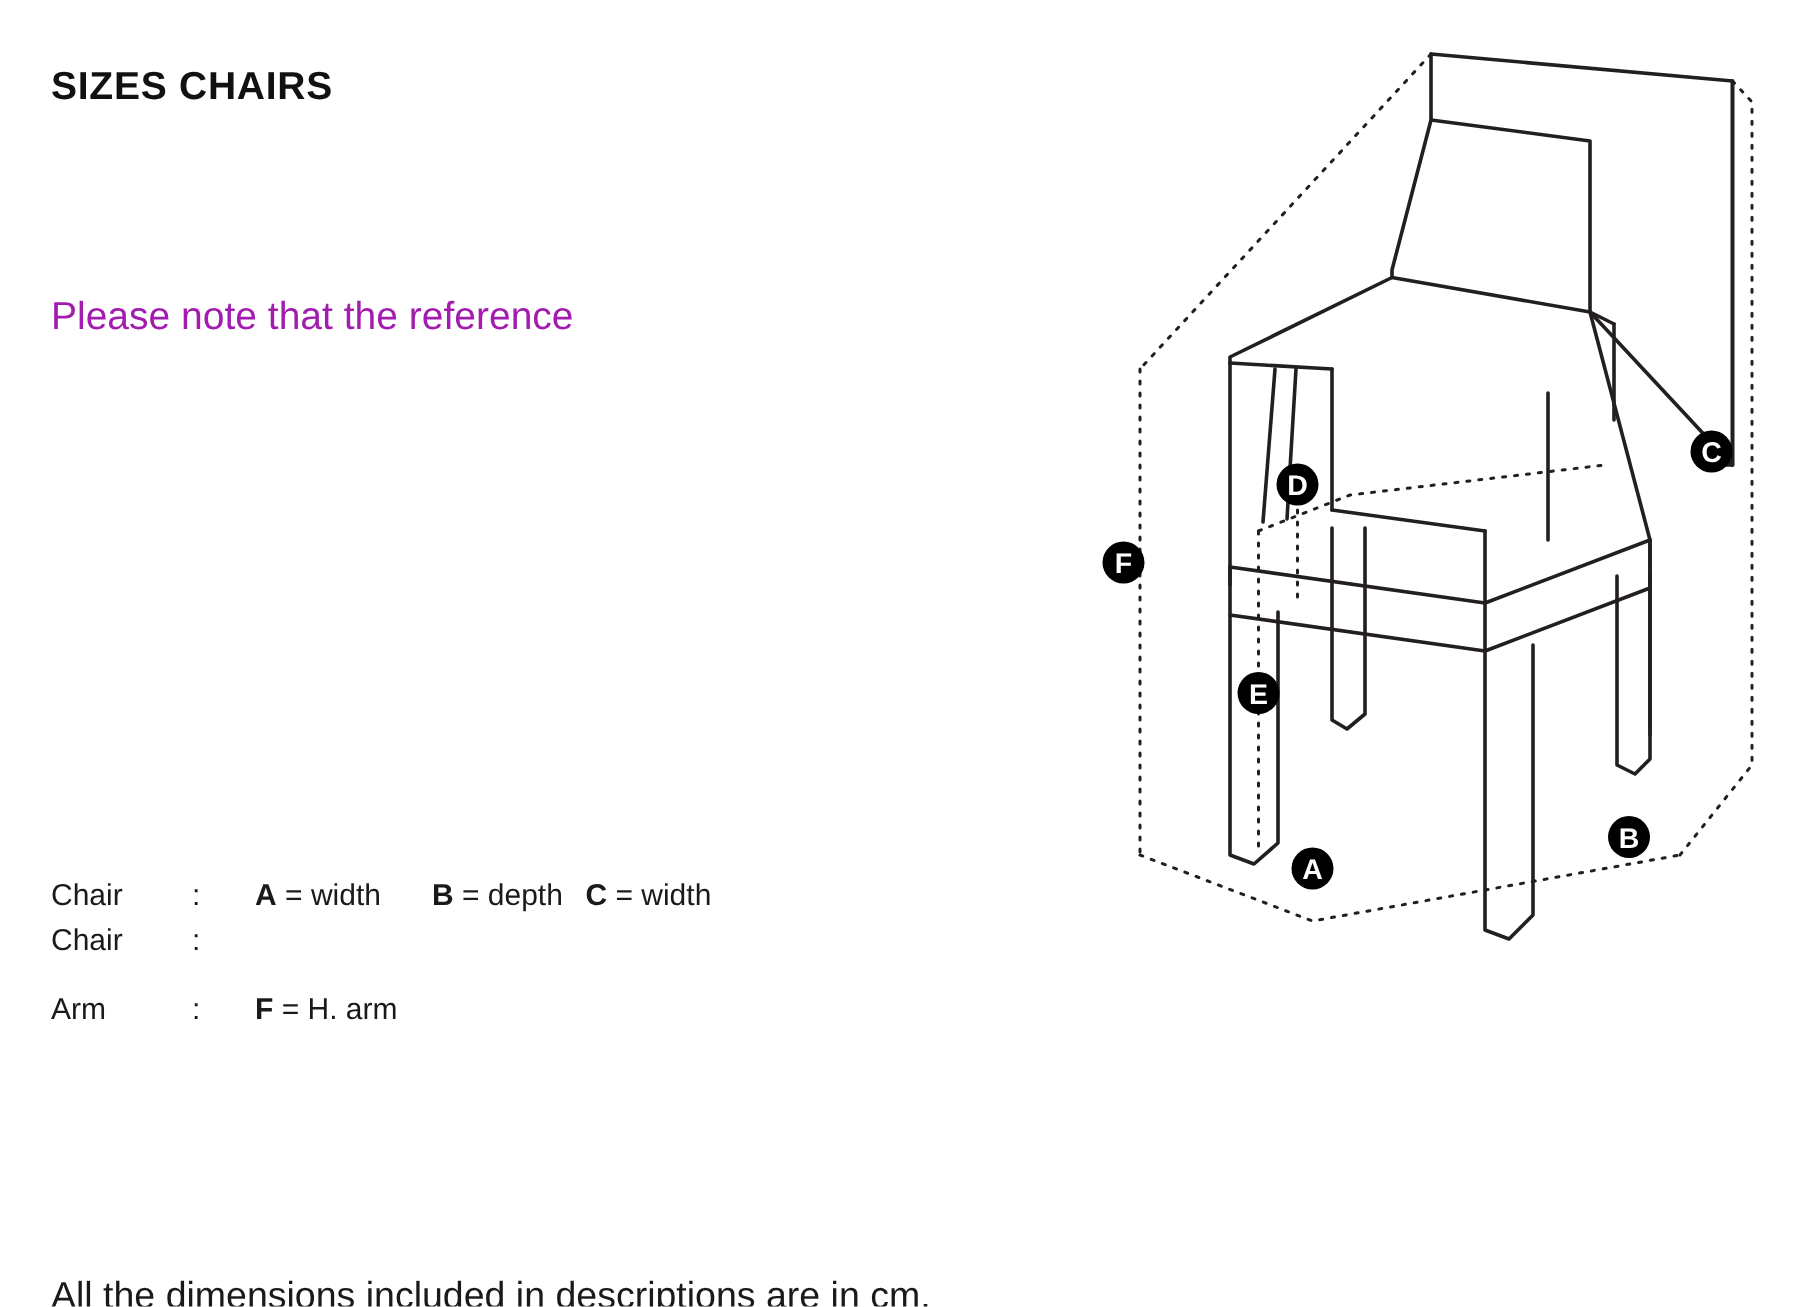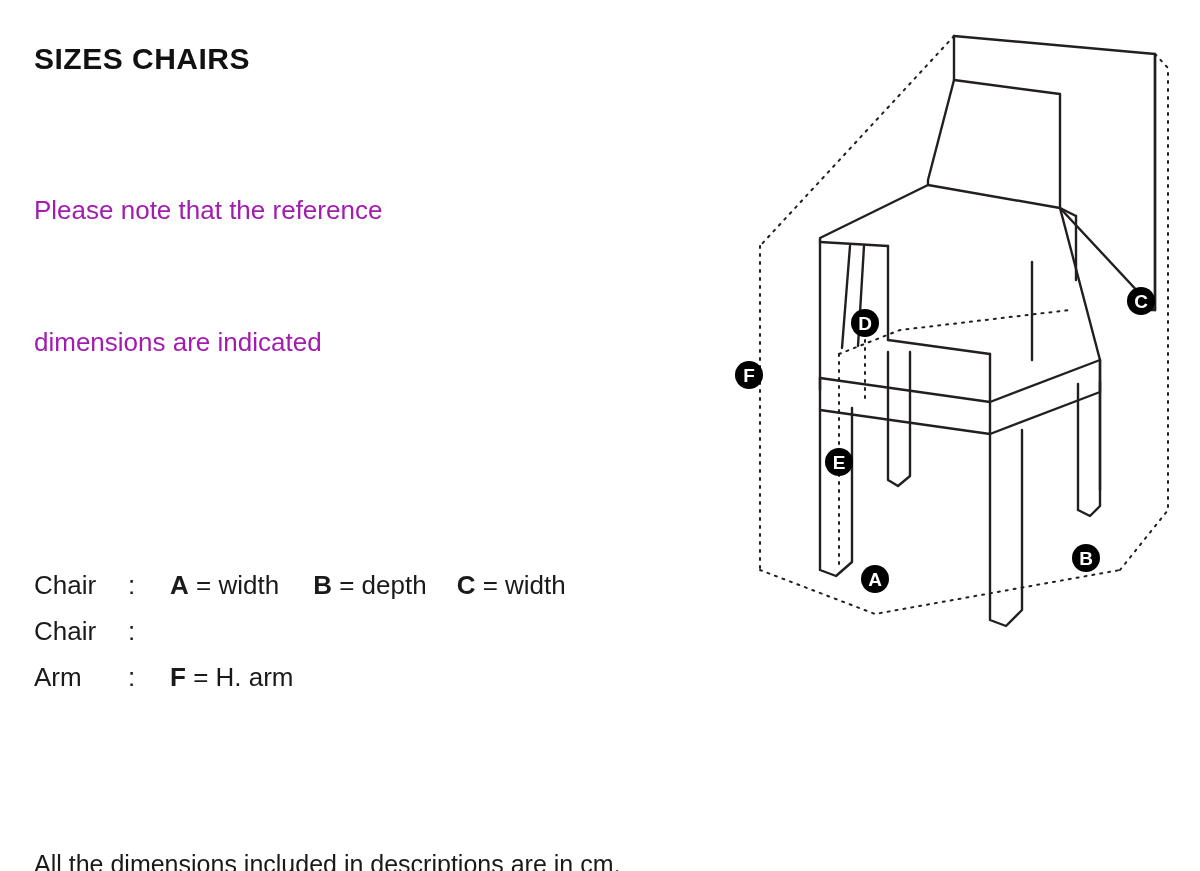--- a/index.html
+++ b/index.html
@@ -19,21 +19,21 @@
     position: relative;
     width: 1200px;
     height: 871px;
   }
 
   
   .title {
     position: absolute;
     left: 34px;
     top: 42px;
-    font-size: 30px;
+    font-size: 26px;
     font-weight: bold;
     letter-spacing: 0.5px;
     color: #111;
     text-align: center;
   }
 
   
   .intro {
     position: absolute;
     left: 34px;
@@ -43,21 +43,21 @@
     color: #a21caf;
     white-space: pre;
   }
   .intro div { white-space: pre; }
 
   
   .legend {
     position: absolute;
     left: 34px;
     top: 570px;
-    font-size: 26px;
+    font-size: 20px;
     color: #1a1a1a;
   }
   .legend-row {
     display: flex;
     align-items: baseline;
     height: 46px;
   }
   .legend-cat {
     width: 94px;
     flex: 0 0 94px;
@@ -69,22 +69,22 @@
   .legend-items {
     display: flex;
     align-items: baseline;
   }
   .legend-item {
     white-space: pre;
   }
   .legend-item .code {
     font-weight: bold;
   }
-  .gap-1 { margin-right: 34px; }
-  .gap-2 { margin-right: 30px; }
+  .gap-1 { margin-right: 34px; margin-top: 16px; }
+  .gap-2 { margin-right: 15px; }
 
   
   .footnote {
     position: absolute;
     left: 34px;
     top: 752px;
     font-size: 25px;
     line-height: 45px;
     color: #1a1a1a;
     white-space: pre;
@@ -110,21 +110,20 @@
 </style>
 </head>
 <body>
 
 <div id="page">
 
   <div class="title">SIZES CHAIRS</div>
 
   <div class="intro">
     <div>Please note that the reference</div>
-    <div>dimensions are indicated</div>
   </div>
 
   <div class="legend">
 
     <div class="legend-row">
       <span class="legend-cat">Chair</span>
       <span class="legend-colon">:</span>
       <span class="legend-items">
         <span class="legend-item gap-1"><span class="code">A</span>&nbsp;<span>= width</span></span>
         <span class="legend-item gap-2"><span class="code">B</span>&nbsp;<span>= depth</span></span>

